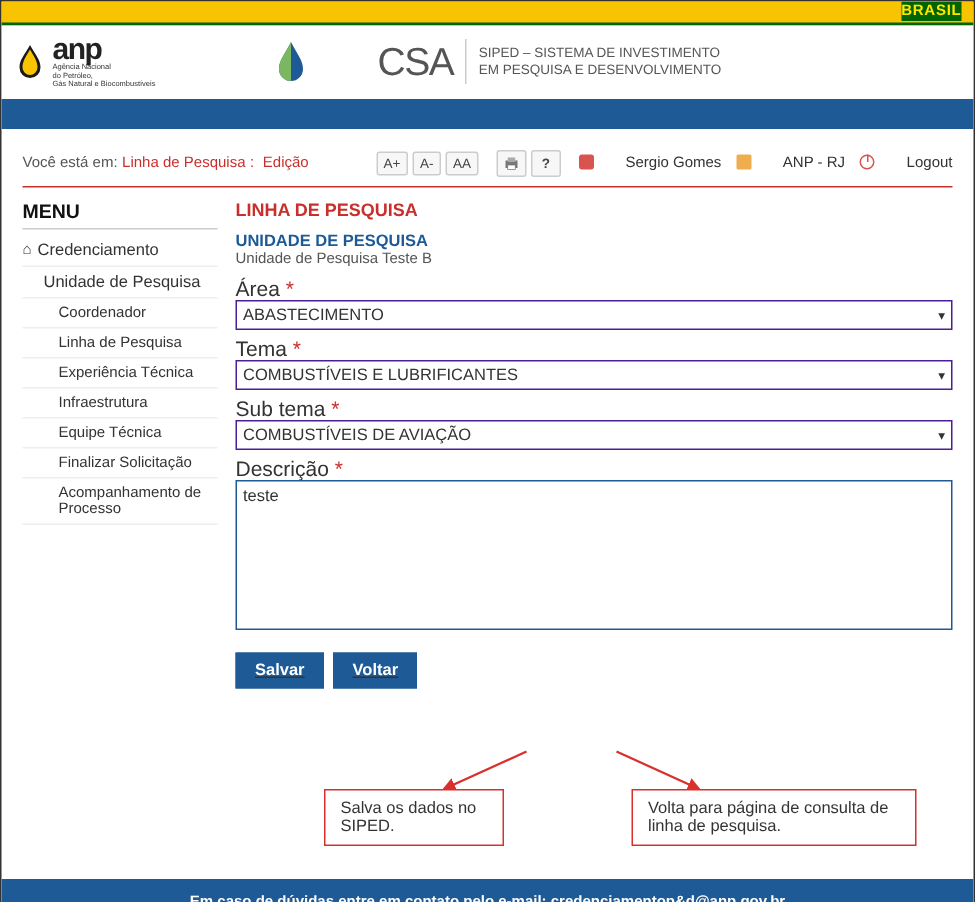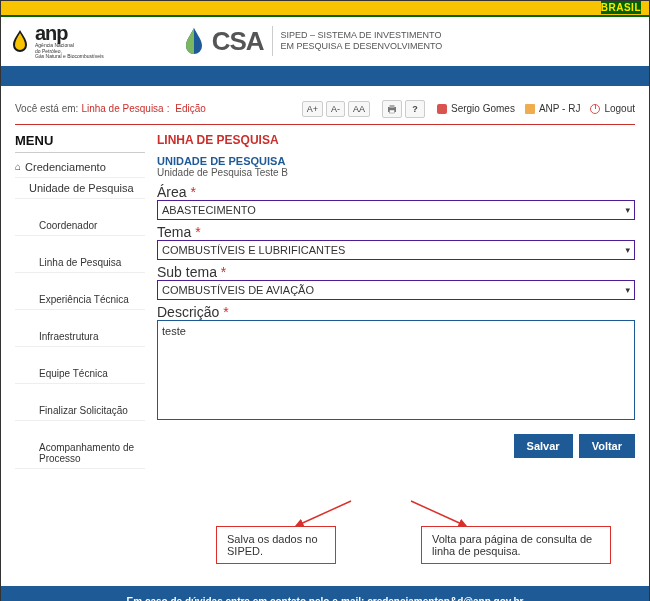--- a/index.html
+++ b/index.html
@@ -7,56 +7,56 @@
   .brasil-bar { background: #f8c300; height: 16px; text-align: right; padding-right: 8px; border-bottom: 2px solid #006400; }
   .brasil-bar span { display:inline-block; background:#006400; color:#ffe600; font-weight:bold; font-size:10px; padding:1px 0; font-family: Arial; letter-spacing:0.5px;}
   .header { display:flex; align-items:center; padding:6px 10px; gap:80px; background:#fff;}
   .anp-logo { display:flex; align-items:center; gap:6px;}
   .anp-drop { width:18px; height:24px; position:relative; }
   .anp-text { line-height:1; }
   .anp-text b { font-size:20px; font-weight:bold; color:#222; letter-spacing:-1px;}
   .anp-text small { font-size:5px; color:#333; display:block; line-height:1.1;}
   .csa-logo { display:flex; align-items:center; gap:8px;}
   .csa-drop { width:20px; height:28px; }
-  .csa-text { font-size:26px; font-weight:700; color:#555; letter-spacing:-1px;}
+  .csa-text { font-size:26px; font-weight:400; color:#555; letter-spacing:-1px;margin-left:40px;}
   .csa-divider { width:1px; height:30px; background:#ccc;}
   .csa-sub { font-size:9px; color:#555; line-height:1.2;}
   .blue-bar { background:#1e5a96; height:20px; }
   .content { padding:14px 14px 0 14px; position:relative; min-height:480px;}
   .breadcrumb-row { display:flex; align-items:center; font-size:10px; color:#555; margin-bottom:6px;}
   .breadcrumb-row .bc-label{color:#555;}
   .breadcrumb-row .bc-link{color:#c9302c; margin-left:3px;}
   .breadcrumb-row .spacer{flex:1;}
   .toolbar { display:flex; align-items:center; gap:3px;}
   .tbtn { border:1px solid #ccc; background:#f7f7f7; border-radius:2px; font-size:9px; padding:2px 4px; color:#444; min-width:18px; text-align:center; cursor:pointer;}
   .tbtn.icon { width:20px; height:18px; display:flex; align-items:center; justify-content:center;}
-  .user-badge{display:flex;align-items:flex-end;gap:4px;font-size:10px;color:#333;}
+  .user-badge{display:flex;align-items:flex-start;gap:21px;font-size:10px;color:#333;}
   .user-ic{width:10px;height:10px;background:#d9534f;border-radius:2px;display:inline-block;}
   .org-ic{width:10px;height:10px;background:#f0ad4e;border-radius:1px;display:inline-block;}
   .logout-ic{width:10px;height:10px;border:1px solid #d9534f;border-radius:50%;display:inline-block;position:relative;}
   .logout-ic::after{content:"";position:absolute;left:4px;top:-1px;width:1px;height:5px;background:#d9534f;}
   .red-line{height:1px;background:#c9302c;margin:2px 0 8px 0;}
   .main { display:flex; gap:12px;}
   .menu { width:130px; flex-shrink:0;}
   .menu h3{font-size:13px;font-weight:bold;color:#111;border-bottom:1px solid #ccc;padding-bottom:4px;margin-bottom:4px;}
   .menu-item,.menu-sub{font-size:11px;color:#333;padding:4px 0;border-bottom:1px solid #eee;cursor:pointer;}
   .menu-item.top{font-weight:normal;display:flex;align-items:center;gap:4px;}
   .home-ic{font-size:10px;color:#333;}
   .menu-sub{padding-left:14px;}
-  .menu-sub2{padding-left:24px;font-size:10px;padding-top:21px;padding-bottom:4px;border-bottom:1px solid #eee;cursor:pointer;}
+  .menu-sub2{padding-left:24px;font-size:10px;padding-top:4px;padding-bottom:4px;border-bottom:1px solid #eee;cursor:pointer;}
   .form-area{flex:1;}
   .form-title{color:#c9302c;font-size:12px;font-weight:bold;margin-bottom:8px;}
   .section-title{color:#1e5a96;font-size:11px;font-weight:bold;}
   .section-sub{font-size:10px;color:#555;margin-bottom:6px;}
   .lbl{font-size:14px;color:#333;margin-top:4px;}
   .lbl .req{color:#c9302c;}
   .sel{width:100%;border:1px solid #4c1d95;height:20px;background:#fff;display:flex;align-items:center;justify-content:space-between;padding:0 4px;font-size:11px;color:#333;margin-bottom:2px;cursor:pointer;}
   .sel .chev{font-size:9px;color:#333;}
   .txta{width:100%;height:100px;border:1px solid #1e5a96;padding:4px;font-size:11px;color:#333;font-family:Arial;resize:none;}
-  .btn-row{display:flex;justify-content:flex-end;gap:6px;margin-top:12px;}
+  .btn-row{display:flex;justify-content:flex-start;gap:6px;margin-top:12px;text-decoration:underline;}
   .btn{background:#1e5a96;color:#fff;border:1px solid #1e5a96;padding:5px 12px;font-size:11px;font-weight:bold;cursor:pointer;}
   .annot{position:absolute;border:1.5px solid #d9302c;padding:6px 10px;font-size:11px;color:#333;background:#fff;}
   .footer{background:#1e5a96;color:#fff;text-align:center;padding:10px 0;font-size:10px;margin-top:20px;}
   .footer b{font-weight:bold;}
   svg.arrow{position:absolute;overflow:visible;}
 </style>
 </head>
 <body>
 
 <div class="brasil-bar">

